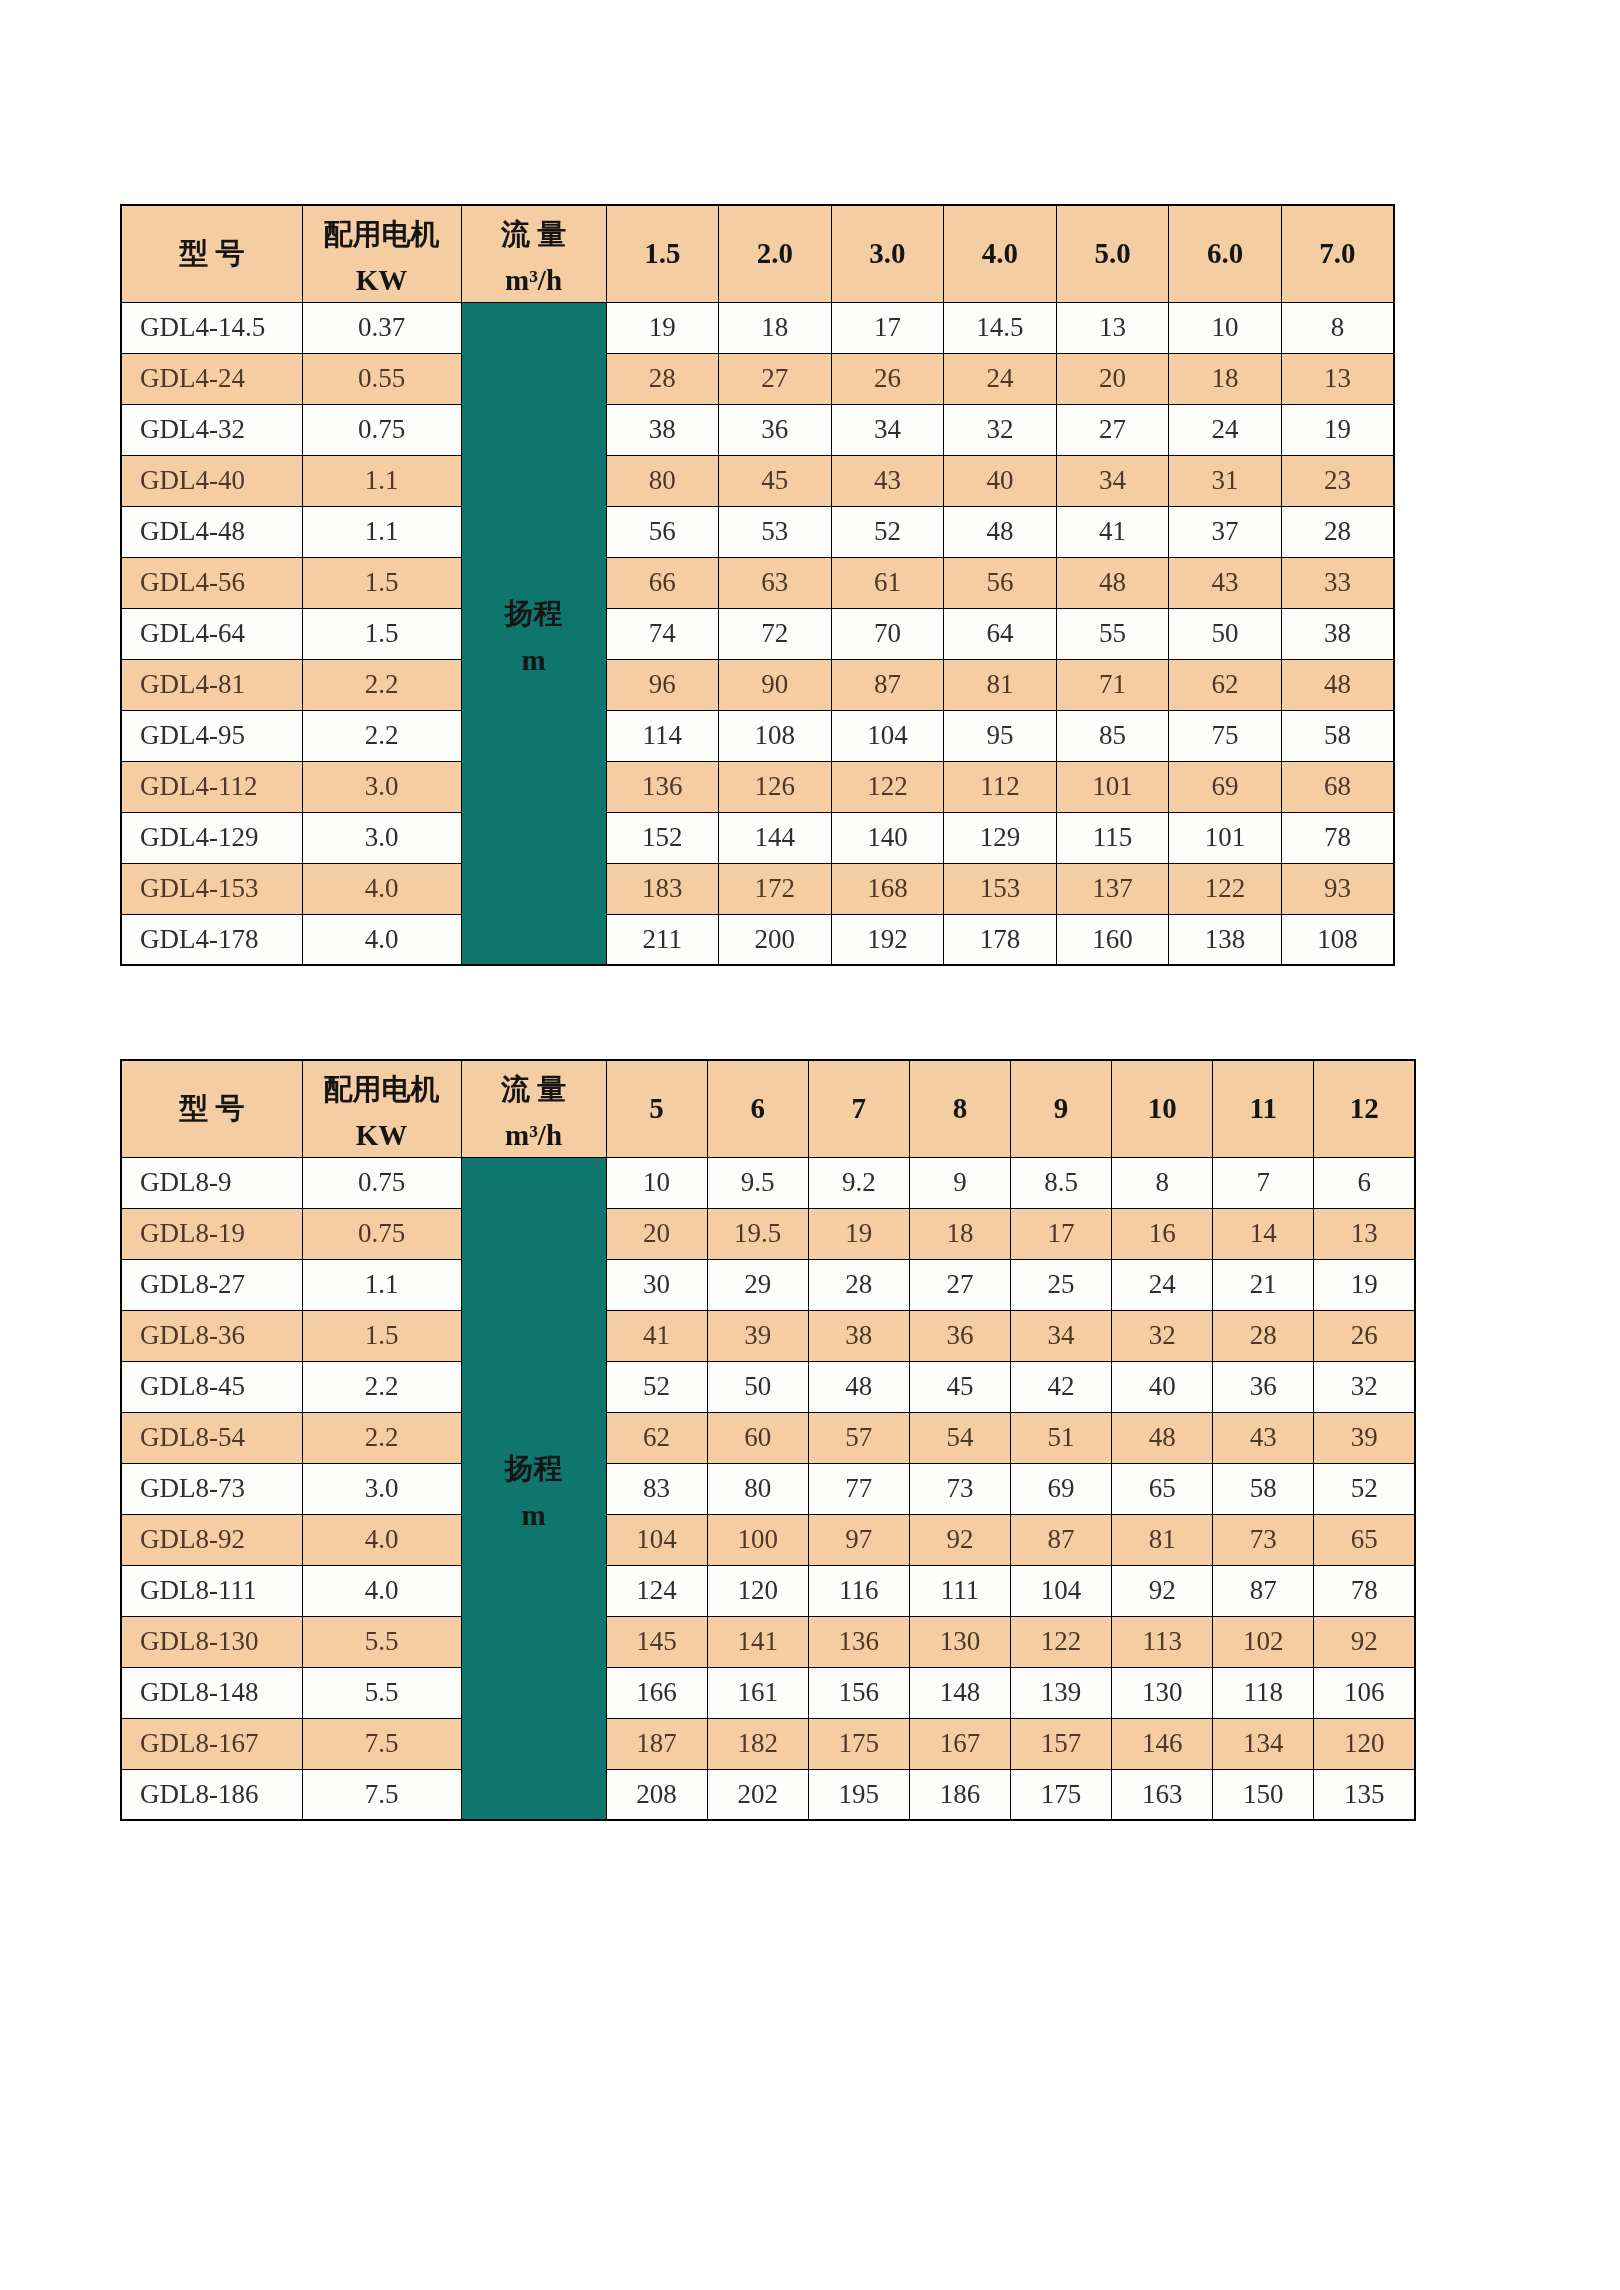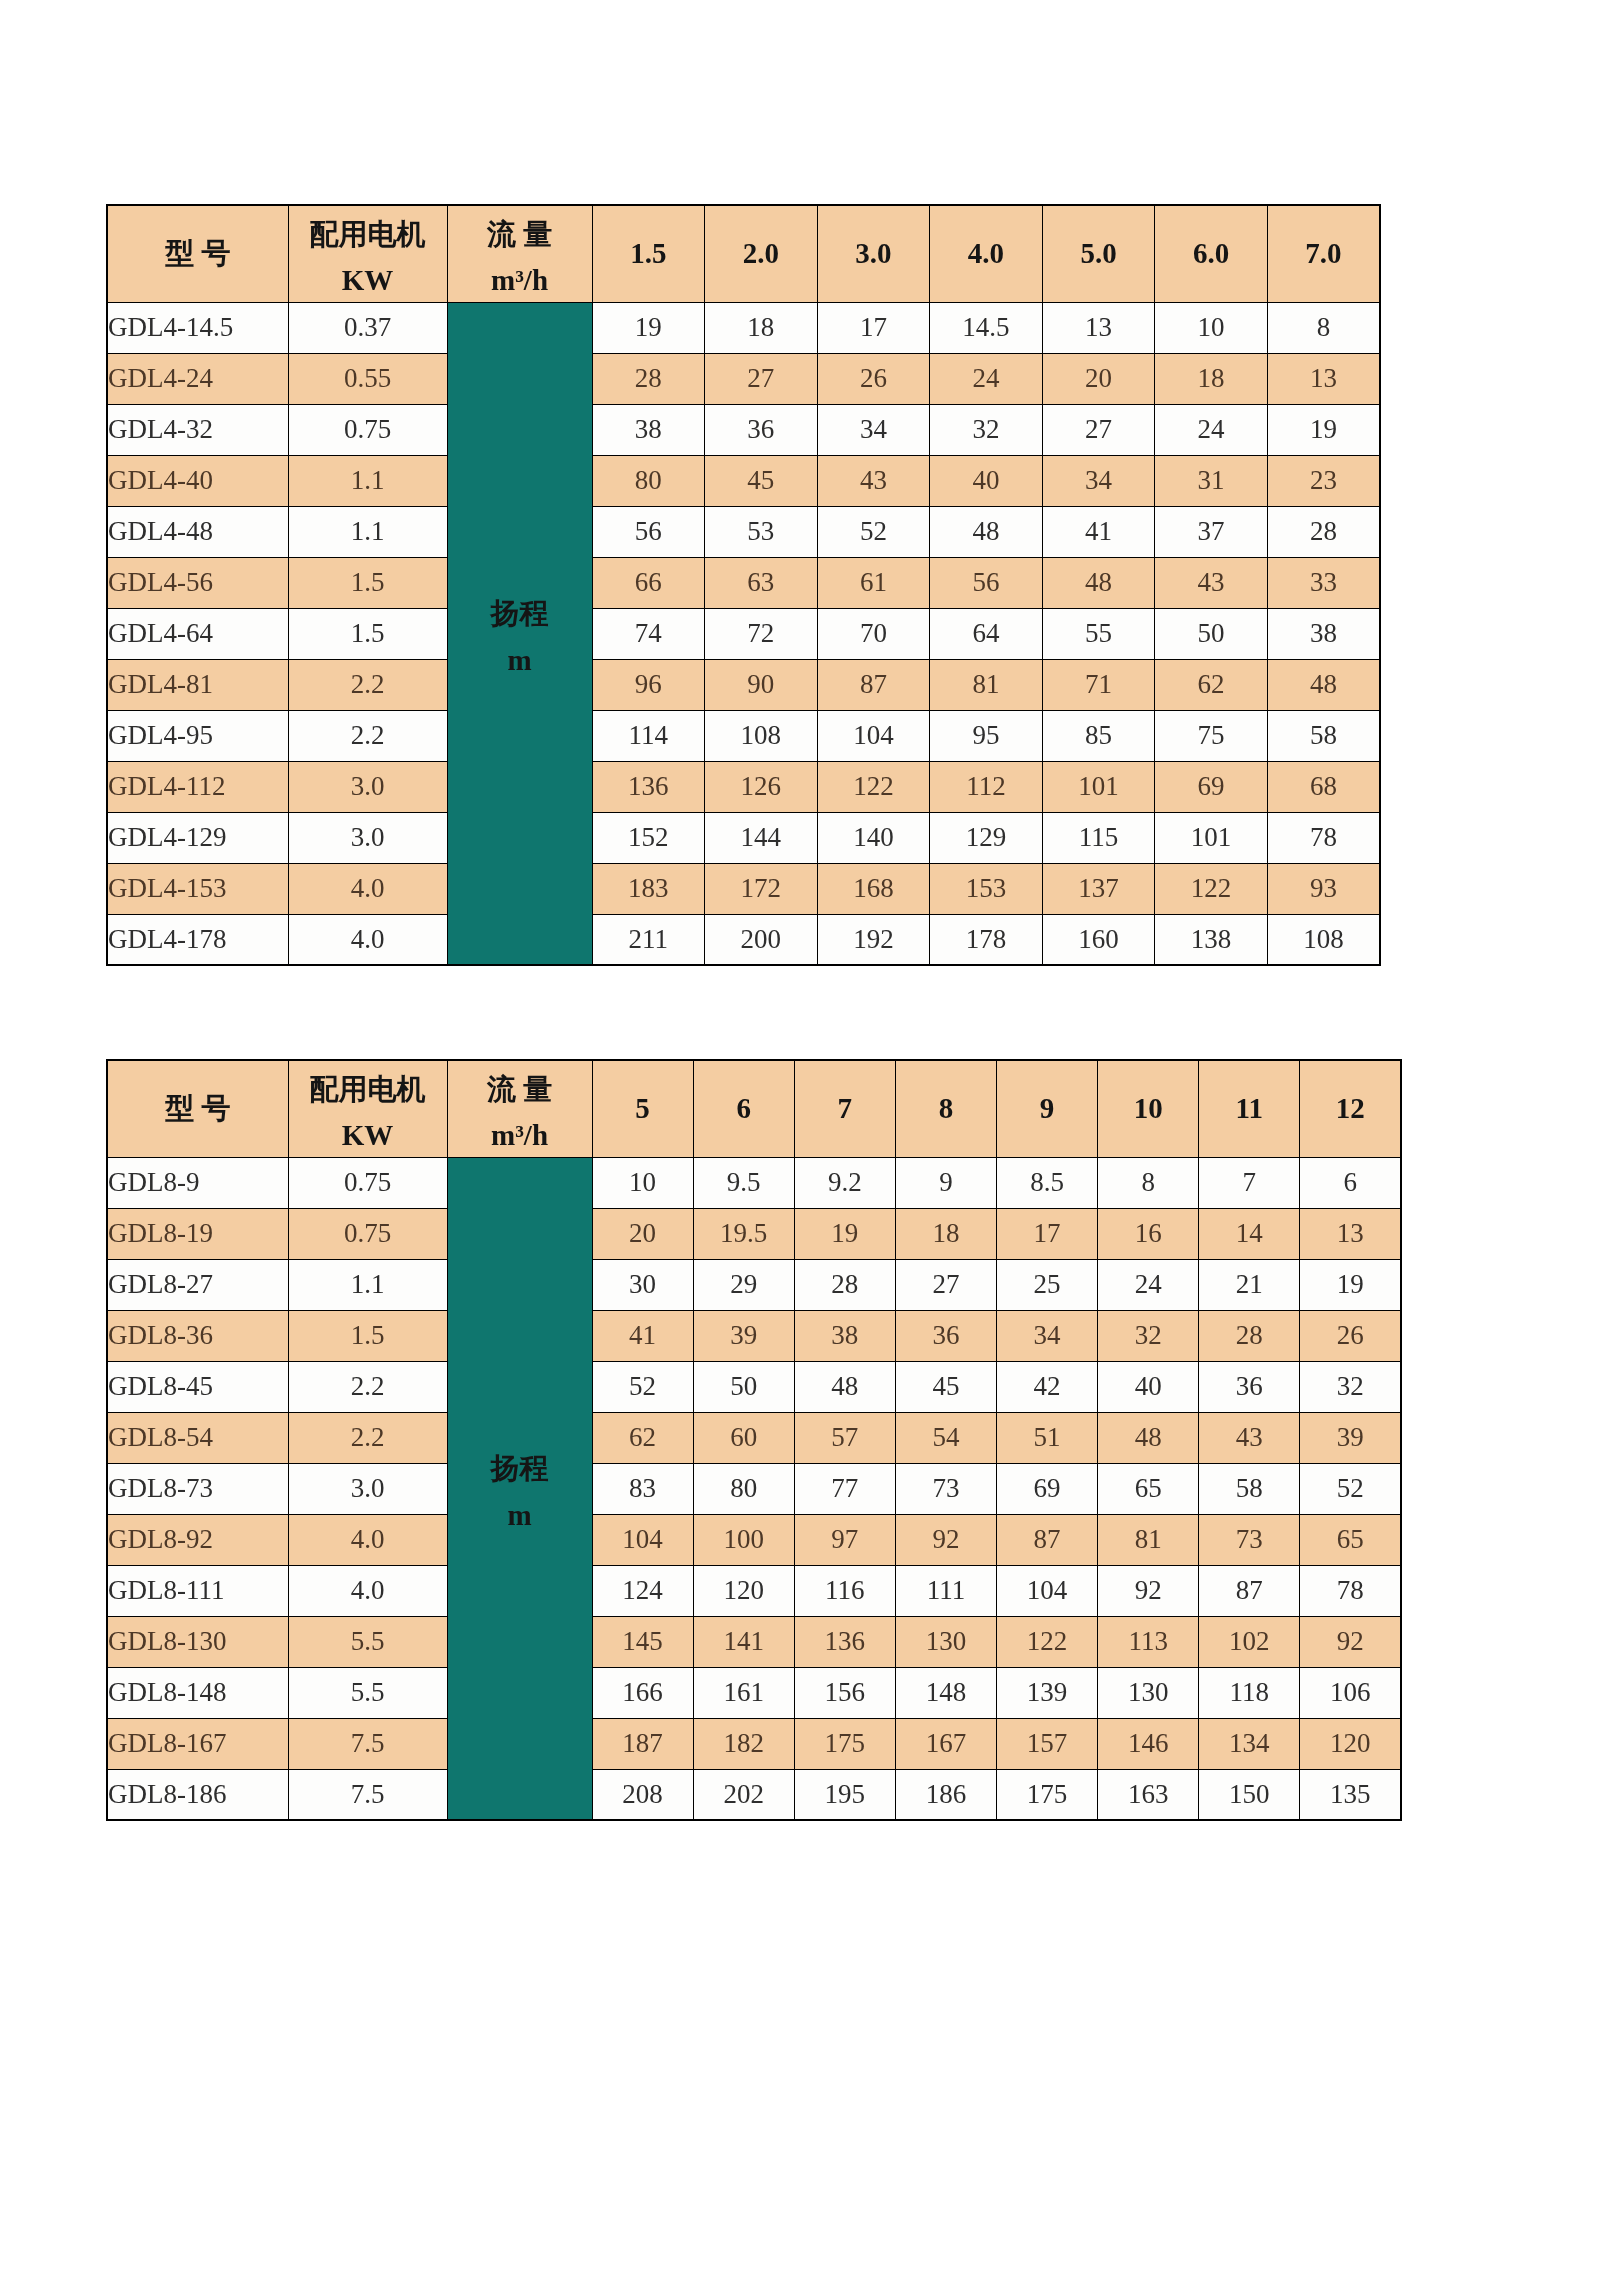--- a/index.html
+++ b/index.html
@@ -10,21 +10,21 @@
   body {
     width: 1620px;
     height: 2291px;
     font-family: "Liberation Serif", "DejaVu Serif", serif;
     position: relative;
     overflow: hidden;
   }
   .page {
     position: absolute;
     top: 204px;
-    left: 106px;
+    left: 120px;
   }
   table.pump-table {
     border-collapse: collapse;
     table-layout: fixed;
     width: 1275px;
     border: 2.7px solid #000;
     margin: 0 0 93px 0;
   }
   table.pump-table.t2 {
     width: 1296px;
@@ -52,20 +52,21 @@
     font-size: 27px;
     color: #2e2e2e;
     background: #fdfdfc;
   }
   tbody tr.striped td {
     background: #F4CDA2;
     color: #4d3827;
   }
   tbody td.model {
     text-align: left;
+    padding-left: 18px;
   }
   tbody td.headcol,
   tbody tr.striped td.headcol {
     background: #0f766e;
     color: #151515;
     font-size: 29px;
     font-weight: bold;
     line-height: 1.4;
     vertical-align: middle;
   }

